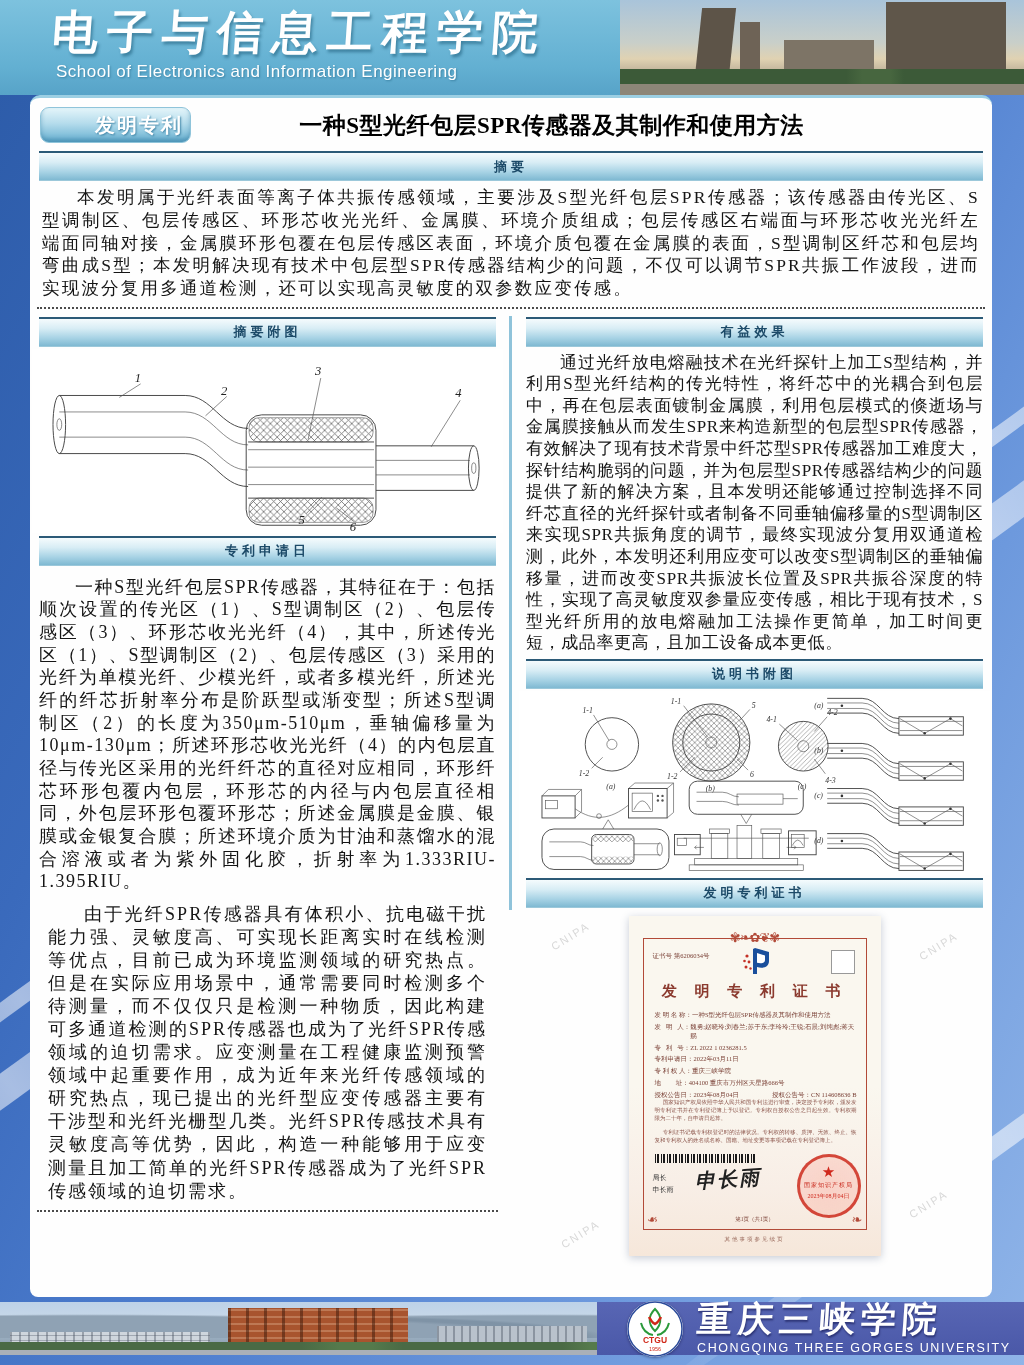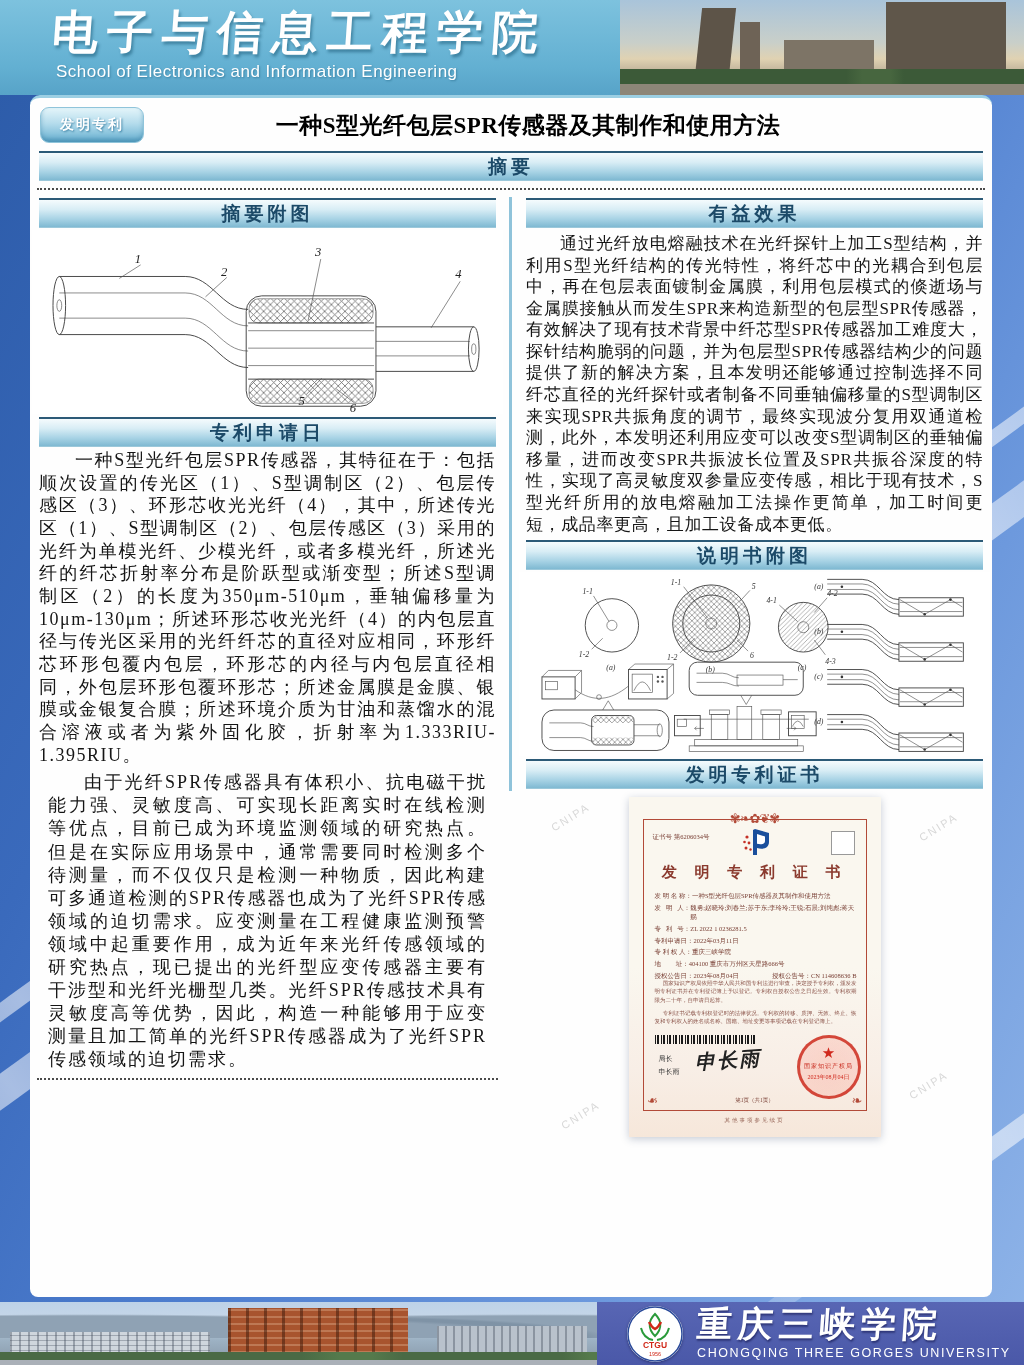--- a/index.html
+++ b/index.html
@@ -31,29 +31,29 @@
       radial-gradient(circle at 90% 55%,#4a6a42 0 40%,transparent 46%);}
   .hp-road{position:absolute;left:0;bottom:0;width:100%;height:11px;background:#8d8678;}
   
   .panel{position:absolute;left:30px;top:95px;width:962px;height:1202px;background:#fefefe;
     border-radius:10px 10px 8px 8px;border-top:3px solid #9ccfe3;box-sizing:border-box;padding:0 2px;}
   .title-row{height:46px;display:flex;align-items:center;margin:4px 8px 0;}
   .badge{width:102px;height:34px;border-radius:9px;flex:none;
     background:linear-gradient(180deg,#e4f5fa 0%,#b5dcec 45%,#7cbcd8 85%,#5da6c8 100%);
     border:1px solid #8fc4da;box-shadow:inset 0 -3px 4px rgba(60,130,165,.5);
     display:flex;align-items:center;justify-content:center;
-    font-size:14px;font-weight:bold;color:#fff;letter-spacing:2px;text-shadow:1px 1px 2px #3f84a6;}
+    font-size:20px;font-weight:bold;color:#fff;letter-spacing:2px;text-shadow:1px 1px 2px #3f84a6;padding-left:47px;}
   .main-title{flex:1;text-align:center;font-size:23px;font-weight:bold;color:#000;letter-spacing:.5px;padding-right:70px;}
   .sec-bar{height:27px;margin:3px 7px 2px;display:flex;align-items:center;justify-content:center;
     background:linear-gradient(180deg,#f5fbfd 0%,#d8edf5 35%,#a8d3e5 70%,#7fb9d2 100%);
     border-top:2px solid #2c5a77;border-bottom:1px solid #9cc8da;
-    font-size:19px;font-weight:bold;color:#1c4a68;letter-spacing:4px;}
+    font-size:13px;font-weight:bold;color:#1c4a68;letter-spacing:4px;}
   .body-text{margin:5px 10px;color:#151515;text-align:justify;text-indent:2em;}
   .abstract-text{font-size:17.5px;line-height:1.3;letter-spacing:2.2px;}
-  .claims-text{font-size:18px;line-height:1.26;letter-spacing:1.5px;margin:2px 7px;}
+  .claims-text{font-size:18px;line-height:1.26;letter-spacing:1.5px;margin:10px 7px;}
   .bgtech-text{font-size:18px;line-height:1.28;letter-spacing:2px;margin:5px 16px;}
   .effects-text{font-size:17px;line-height:1.27;letter-spacing:.6px;margin:5px 7px;}
   .dotted{height:0;border-top:2px dotted #4a4a4a;margin:7px 5px 3px;}
   .cols{display:grid;grid-template-columns:1fr 1fr;gap:16px;padding:2px 0;position:relative;}
   .vdiv{position:absolute;left:calc(50% - 2px);top:4px;height:594px;width:3px;background:#8fc3da;}
   .fig-box{height:184px;position:relative;background:#fff;}
   .fig-box svg{width:100%;height:100%;}
   .citation{font-size:17.5px;line-height:1.5;margin:4px 8px;color:#111;text-align:justify;}
   
   .cert-wrap{height:354px;display:flex;justify-content:center;align-items:flex-start;padding-top:6px;position:relative;}
@@ -74,36 +74,36 @@
   .cf{display:flex;font-size:6.5px;color:#7a4036;line-height:1.45;margin:2.2px 0;}
   .cf .l{white-space:pre;flex:none;}
   .cf .v{flex:1;}
   .cf2{display:flex;justify-content:space-between;font-size:6.5px;color:#7a4036;margin-top:4px;}
   .cert-legal{position:absolute;left:26px;right:24px;font-size:5.5px;color:#8a5248;line-height:1.5;
     text-align:justify;text-indent:1.5em;margin:0;}
   .legal1{top:182px;}
   .legal2{top:212px;}
   .cert-barcode{position:absolute;left:26px;top:238px;width:100px;height:9px;
     background:repeating-linear-gradient(90deg,#1a1a1a 0 1px,transparent 1px 2px,#1a1a1a 2px 4px,transparent 4px 6px);}
-  .cert-director{position:absolute;left:30px;top:256px;font-size:7px;color:#333;line-height:1.8;}
+  .cert-director{position:absolute;left:24px;top:256px;font-size:7px;color:#333;line-height:1.8;}
   .cert-sign{position:absolute;left:66px;top:250px;font-size:20px;font-style:italic;font-weight:bold;color:#222;
     transform:rotate(-4deg);letter-spacing:2px;}
   .cert-seal{position:absolute;right:20px;top:238px;width:64px;height:64px;border-radius:50%;
     border:3px solid rgba(205,45,30,.85);background:radial-gradient(circle,rgba(255,110,90,.22),rgba(250,70,50,.12));
     text-align:center;box-sizing:border-box;}
   .cert-seal .star{display:block;color:#d0281c;font-size:15px;line-height:1;margin-top:8px;}
   .cert-seal .stext{display:block;color:#c8281c;font-size:6px;letter-spacing:1px;margin-top:1px;}
   .cert-seal .sdate{display:block;color:#d0281c;font-size:6px;margin-top:2px;}
   .cert-page{position:absolute;left:0;top:300px;width:100%;text-align:center;font-size:5.5px;color:#7a4036;}
   .cert-bottom-note{position:absolute;left:0;top:320px;width:100%;text-align:center;font-size:5.5px;color:#9a6a5c;letter-spacing:2px;}
   .corner{position:absolute;color:#b24a38;font-size:13px;}
   .corner.bl{left:18px;bottom:28px;transform:scaleX(-1);}
   .corner.br{right:18px;bottom:28px;}
   
-  .footer{position:absolute;left:0;top:1302px;width:1024px;height:63px;display:flex;}
+  .footer{position:absolute;left:0;top:1302px;width:1024px;height:53px;display:flex;}
   .footer-photo{width:597px;position:relative;overflow:hidden;flex:none;
     background:linear-gradient(180deg,#bdd2e8 0%,#c8d8e8 35%,#9db2c4 60%,#8696a6 100%);}
   .fp-mtn{position:absolute;left:0;top:10px;width:100%;height:26px;
     background:radial-gradient(ellipse at 15% 100%,#8fa2b4 0 60%,transparent 65%),
       radial-gradient(ellipse at 55% 100%,#7f93a6 0 55%,transparent 60%),
       radial-gradient(ellipse at 90% 100%,#8fa2b4 0 60%,transparent 65%);}
   .fp-bldg-main{position:absolute;left:228px;top:6px;width:180px;height:52px;background:#a8542e;
     background-image:repeating-linear-gradient(90deg,rgba(60,25,10,.5) 0 3px,transparent 3px 18px),
       repeating-linear-gradient(0deg,rgba(255,230,200,.25) 0 2px,transparent 2px 7px);}
   .fp-bldg-left{position:absolute;left:10px;top:30px;width:200px;height:24px;background:#cfd6dd;
@@ -155,20 +155,21 @@
     <div class="school-en">School of Electronics and Information Engineering</div>
   </div>
 
   <div class="panel">
     <div class="title-row">
       <div class="badge">发明专利</div>
       <div class="main-title">一种S型光纤包层SPR传感器及其制作和使用方法</div>
     </div>
 
     <div class="sec-bar">摘要</div>
+    <p class="body-text abstract-text">本发明属于光纤表面等离子体共振传感领域，主要涉及S型光纤包层SPR传感器；该传感器由传光区、S型调制区、包层传感区、环形芯收光光纤、金属膜、环境介质组成；包层传感区右端面与环形芯收光光纤左端面同轴对接，金属膜环形包覆在包层传感区表面，环境介质包覆在金属膜的表面，S型调制区纤芯和包层均弯曲成S型；本发明解决现有技术中包层型SPR传感器结构少的问题，不仅可以调节SPR共振工作波段，进而实现波分复用多通道检测，还可以实现高灵敏度的双参数应变传感。</p>
     <div class="dotted"></div>
 
     <div class="cols">
       <div class="vdiv"></div>
 
       <div>
         <div class="sec-bar">摘要附图</div>
         <div class="fig-box">
           <svg viewBox="0 0 470 190">
             <defs>

